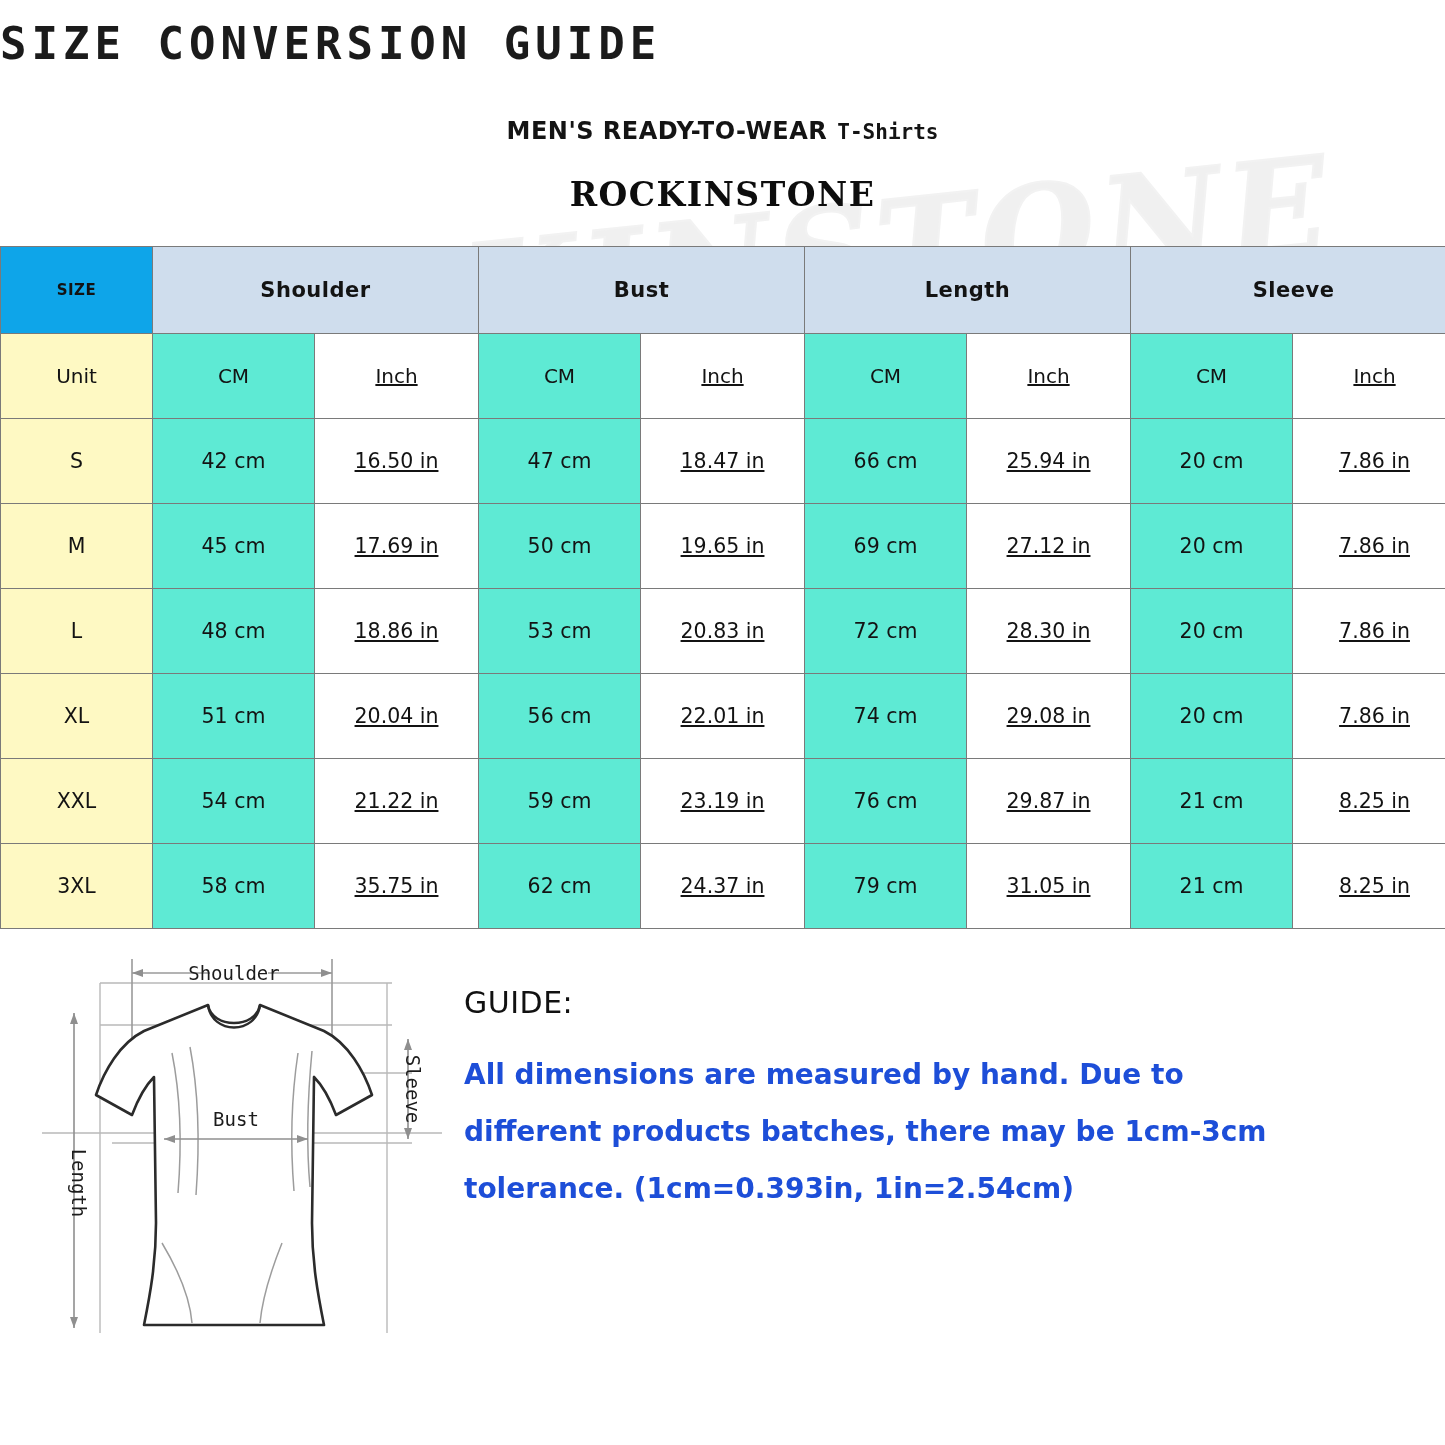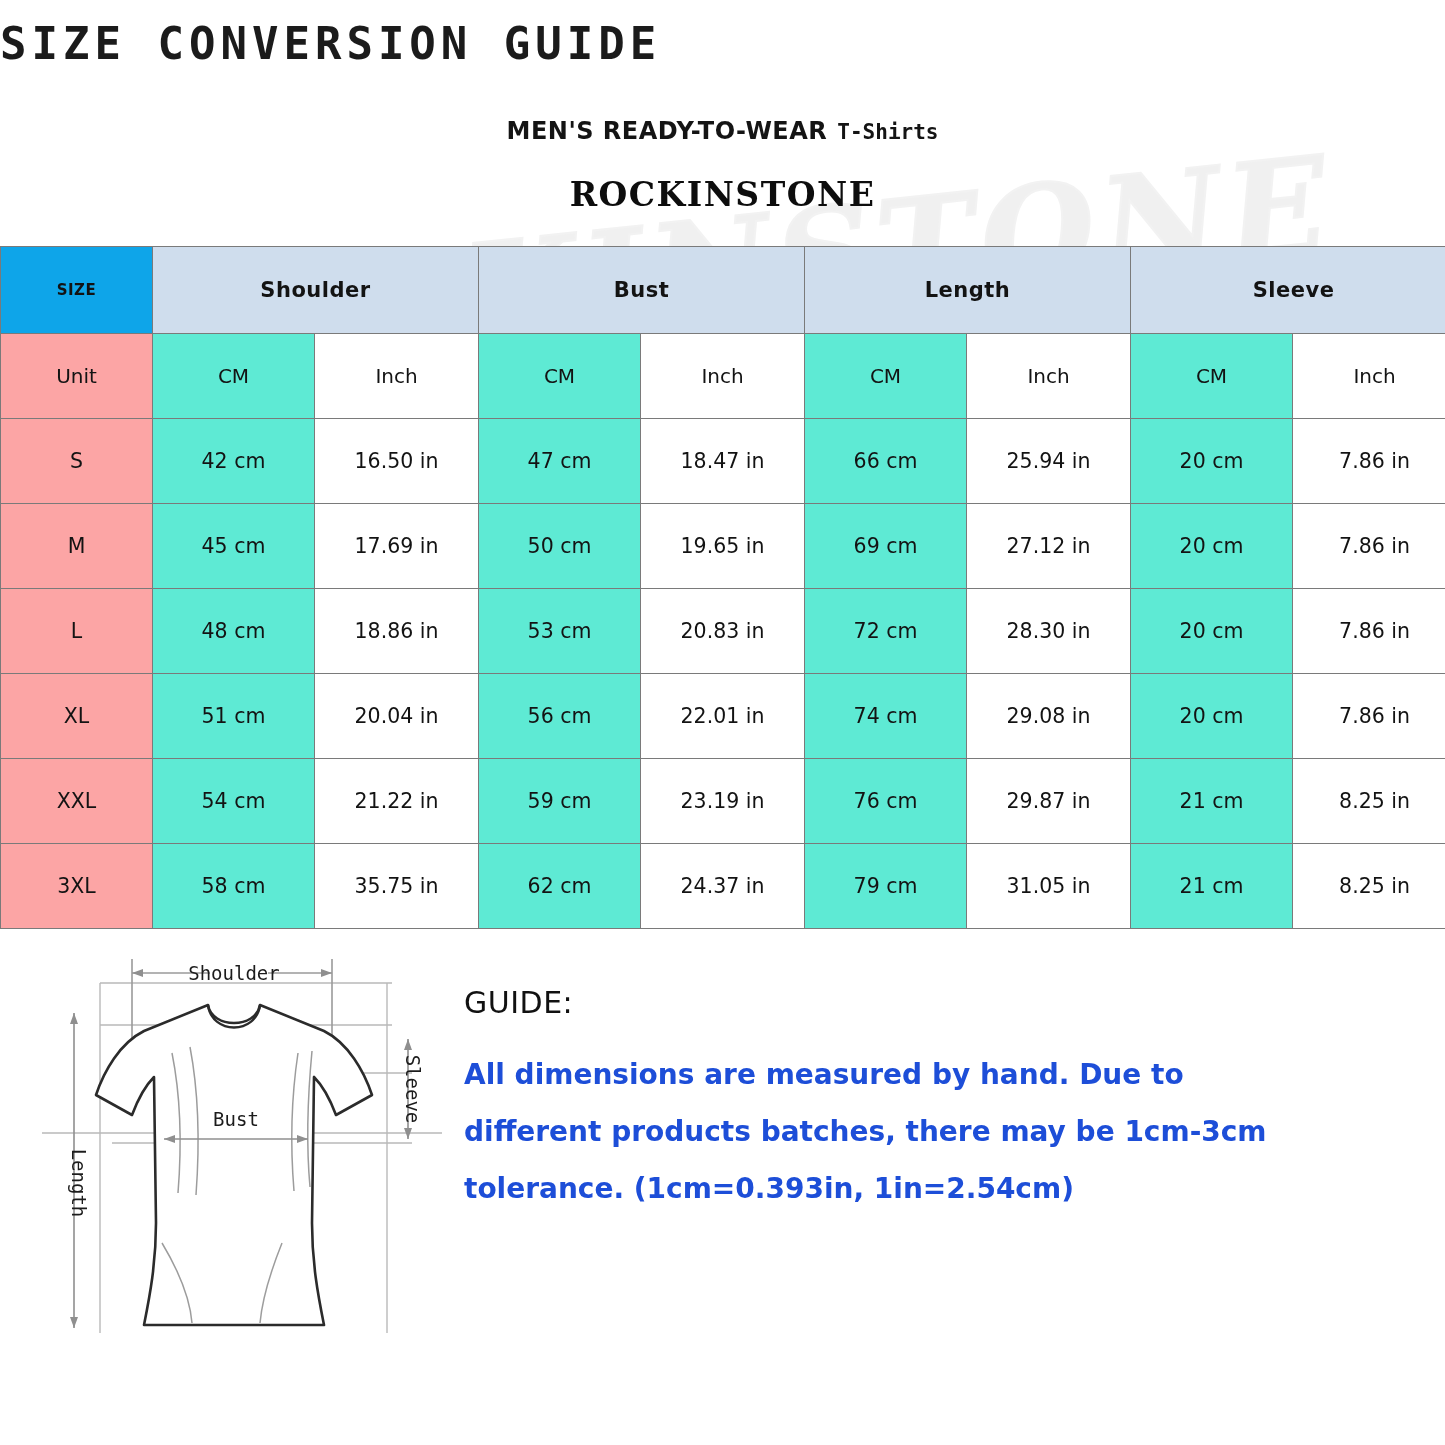--- a/index.html
+++ b/index.html
@@ -116,26 +116,26 @@
   }
   .grp-head.size-col {
     background: #0ea5e9;
     font-size: 15px;
   }
   .unit-row td {
     height: 82px;
     font-size: 20px;
   }
   .cm-cell { background: #5eead4; }
-  .in-cell { background: #ffffff; }
+  .in-cell { background: #ffffff; text-decoration: underline; }
   .body-row td {
     height: 82px;
     font-size: 20.5px;
   }
-  .size-cell { background: #fca5a5; font-size: 20.5px; }
+  .size-cell { background: #fef9c3; font-size: 20.5px; }
 
   
   .bottom {
     display: flex;
     margin-top: 14px;
     padding-left: 12px;
   }
   .sketch-wrap {
     width: 430px;
     height: 390px;

